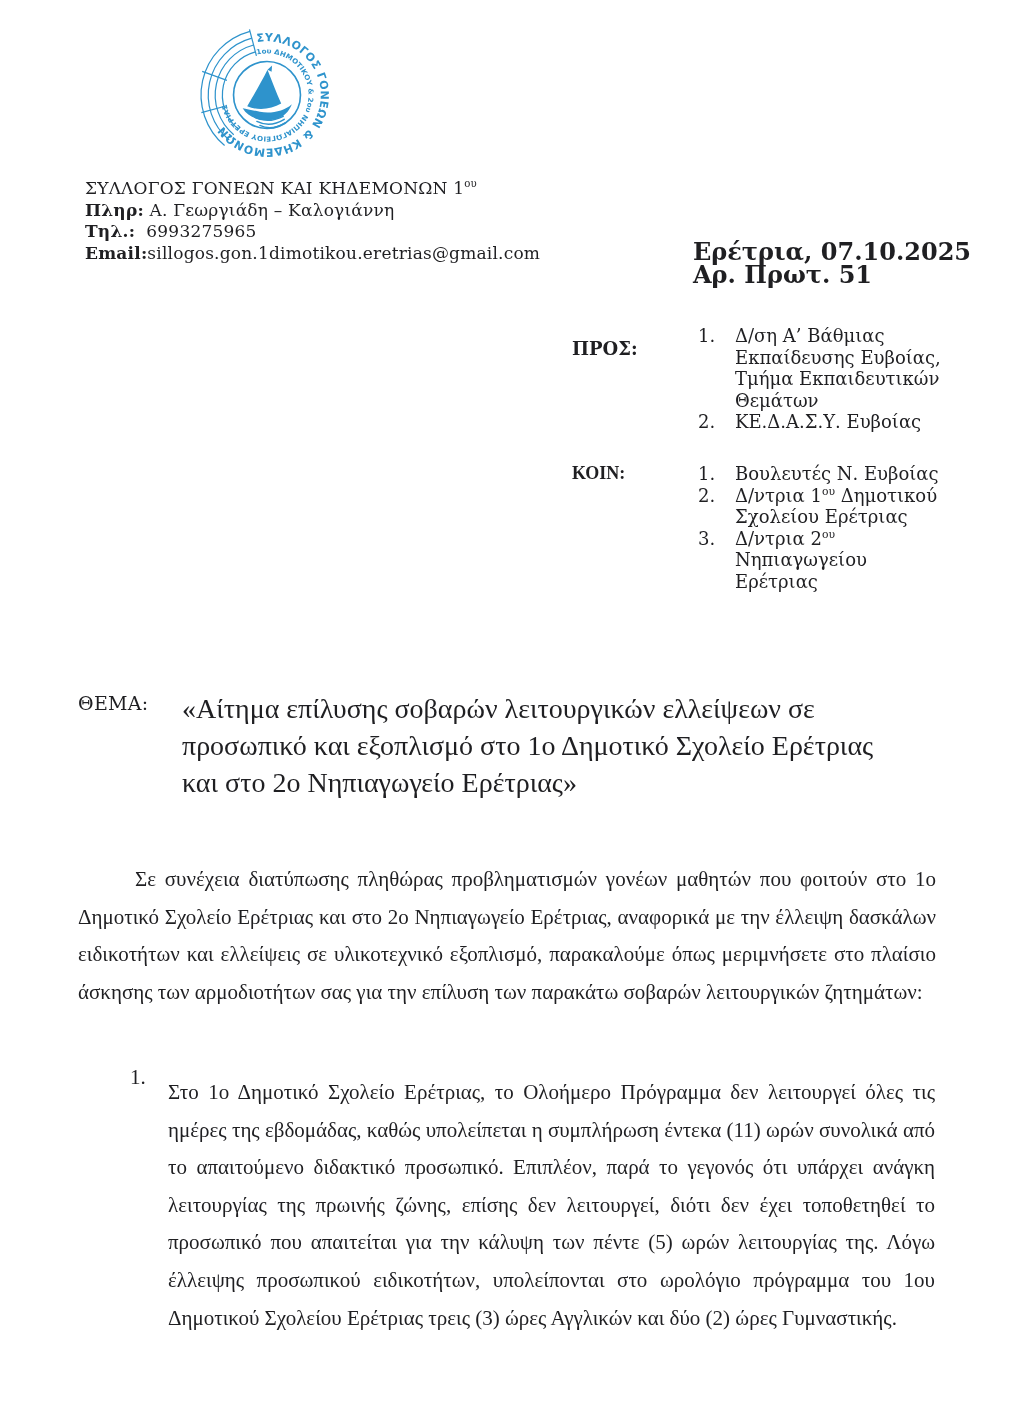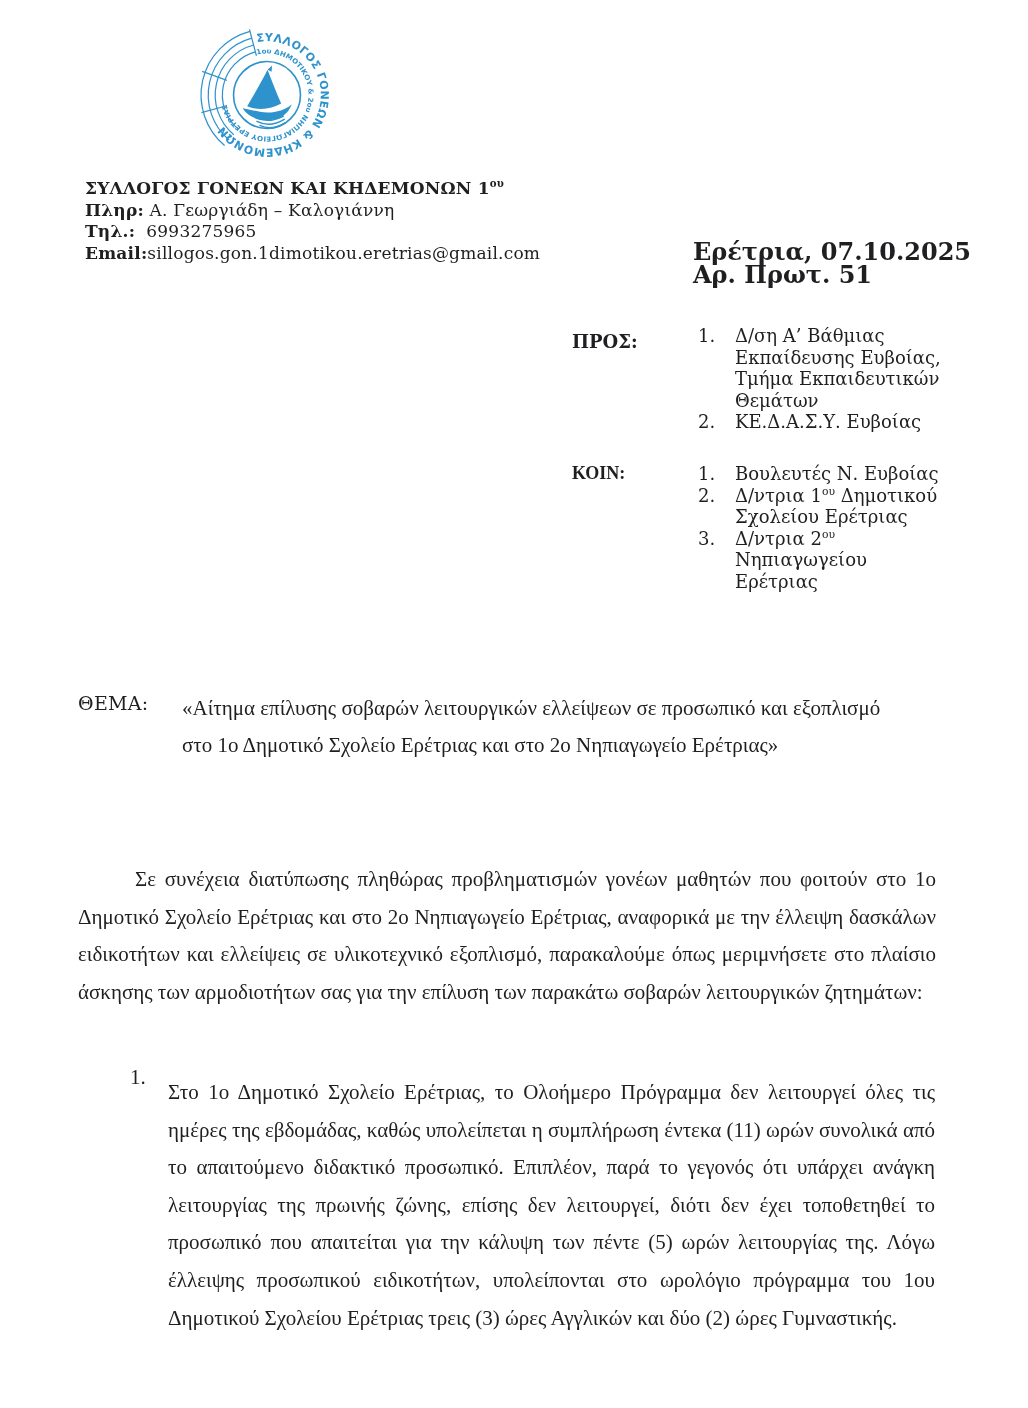--- a/index.html
+++ b/index.html
@@ -13,43 +13,43 @@
     color:#1f1f22;
   }
   sup { vertical-align:super; font-size:60%; line-height:0; }
   .pre { white-space:pre-wrap; }
 
   
   .logo { position:absolute; left:196px; top:22px; width:142px; height:146px; }
 
   
   .letterhead { position:absolute; left:85px; top:178px; font-size:17px; line-height:21.6px; letter-spacing:0.2px; }
-  .org-line { font-weight:bold; }
+  .org-line { font-weight:normal; }
   .lh-label { font-weight:bold; }
 
   
   .meta { position:absolute; left:693px; top:241px; font-size:24px; font-weight:bold; line-height:22.5px; }
 
   
   .block-label { position:absolute; left:572px; font-size:18px; font-weight:bold; }
-  .to-label  { top:331px;text-align:right; }
+  .to-label  { top:338px;text-align:right; }
   .cc-label  { top:463px;font-family:Liberation Serif, serif; }
   .addr-list { position:absolute; left:698px; width:250px; font-size:18px; line-height:21.6px; }
   .to-list   { top:325px; }
   .cc-list   { top:463px; }
   .addr-item { display:flex; }
   .addr-num  { width:24px; flex:none; }
   .addr-text { width:212px;margin-left:13px; }
 
   
   .subject-label { position:absolute; left:78px; top:692px; font-size:19px; font-weight:normal; letter-spacing:0.3px; }
   .subject-text {
     position:absolute; left:182px; top:690px; width:728px;
     font-family:"Liberation Serif","DejaVu Serif",serif;
-    font-size:21px; line-height:37px;
+    font-size:28px; line-height:37px;
   }
 
   
   .body-par {
     position:absolute; left:78px; top:861px; width:858px;
     font-family:Liberation Serif, serif;
     font-size:21px; line-height:37.6px;
     text-align:justify; text-indent:57px;
   }
   .body-list { position:absolute; left:130px; top:1059px; width:805px;

